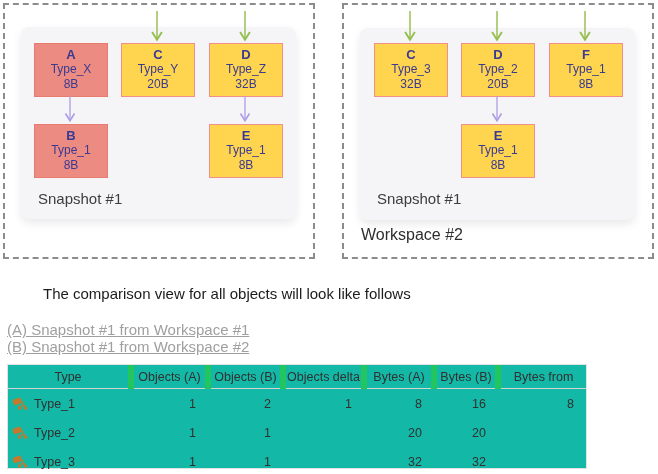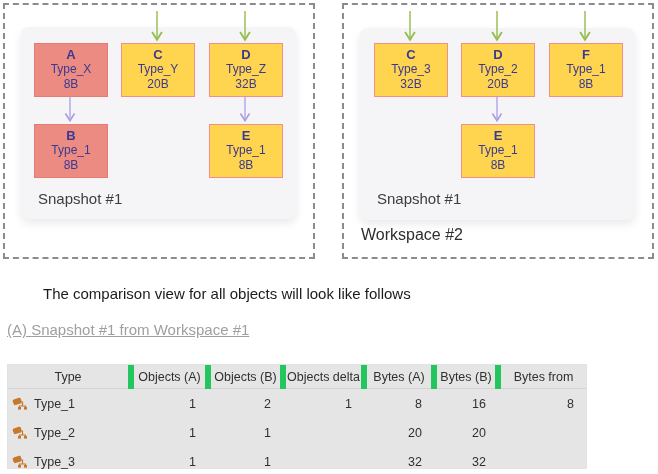--- a/index.html
+++ b/index.html
@@ -24,21 +24,21 @@
   .node .ntype,.node .nsize{font-size:12px;color:#3a3a92;line-height:15px;}
   .node.red{background:#ec8b81;border-color:#e87a70;}
   .node.yellow{background:#ffd44e;border-color:#f0908d;}
 
   #arrow-layer{position:absolute;left:0;top:0;pointer-events:none;}
 
   .caption{position:absolute;left:7px;font-size:15px;color:#1b1b1b;}
   .caption.gray{color:#9f9f9f;text-decoration:underline;}
 
   #cmp-table{position:absolute;left:7px;top:364px;width:580px;height:105px;
-    border:1px solid #e2e2e2;box-sizing:border-box;background:#e5e5e5;}
+    border:1px solid #e2e2e2;box-sizing:border-box;background:#14b8a6;}
   table{border-collapse:collapse;table-layout:fixed;width:578px;font-size:12.5px;color:#303030;}
   th{font-weight:normal;height:21px;border-bottom:1px solid #d4d4d4;text-align:center;
      white-space:nowrap;overflow:hidden;}
   th + th{border-left:6px solid #22c55e;margin-top:12px;}
   td{height:27px;white-space:nowrap;overflow:hidden;}
   td.num{text-align:right;padding-right:12px;}
   td.typecell{padding-left:26px;position:relative;}
   .type-icon{position:absolute;left:4px;top:7px;}
 </style>
 </head>
@@ -120,20 +120,21 @@
     <line x1="245" y1="96" x2="245" y2="120" stroke="#ae9ce5" stroke-width="1.3" marker-end="url(#chev-p)"></line>
     <line x1="497" y1="96" x2="497" y2="120" stroke="#ae9ce5" stroke-width="1.3" marker-end="url(#chev-p)"></line>
   </svg>
 
   <div class="snap-label" style="left:38px;top:190px;">Snapshot #1</div>
   <div class="snap-label" style="left:377px;top:190px;">Snapshot #1</div>
   <div class="ws-label" style="left:361px;top:226px;">Workspace #2</div>
 
   <div class="caption" style="top:285px;margin-left:36px;">The comparison view for all objects will look like follows</div>
   <div class="caption gray" style="top:321px;">(A) Snapshot #1 from Workspace #1</div>
+  <div class="caption gray" style="top:338px;">(B) Snapshot #1 from Workspace #2</div>
 
   <div id="cmp-table">
     <table>
       <colgroup>
         <col style="width:123px">
           <col style="width:77px">
           <col style="width:75px">
         <col style="width:81px">
           <col style="width:70px">
           <col style="width:64px">

